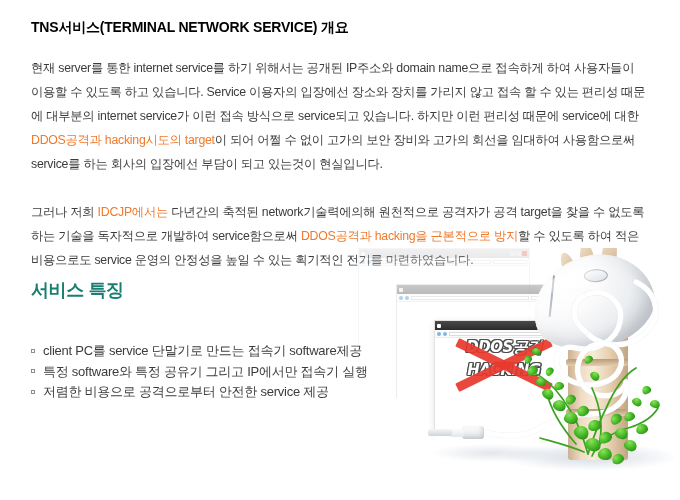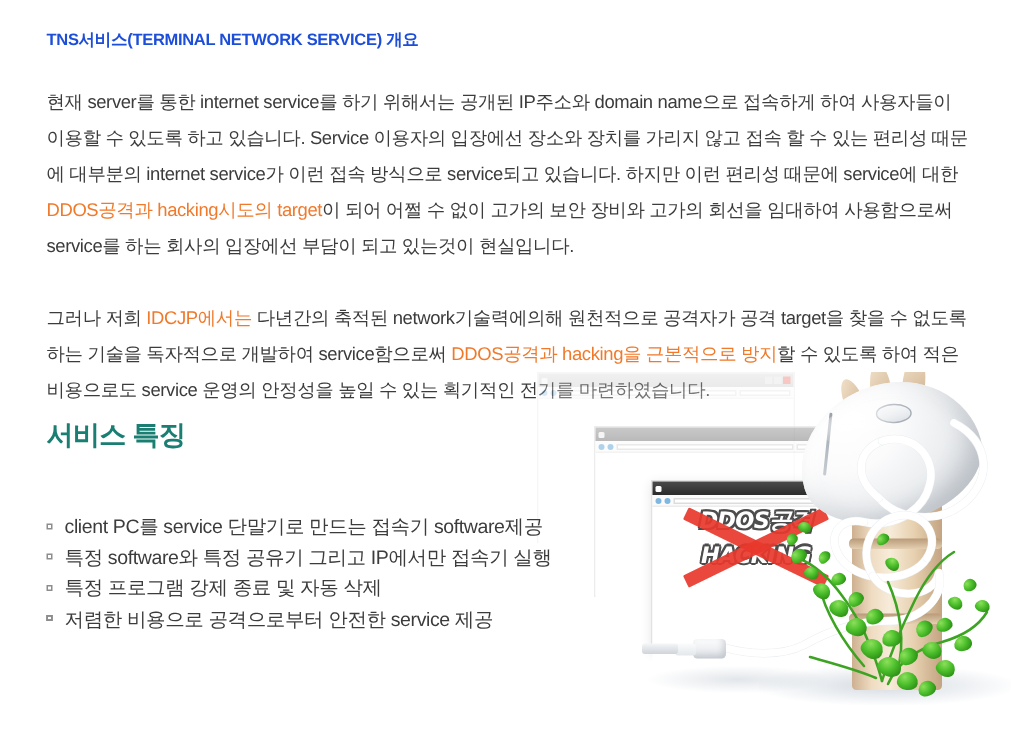--- a/index.html
+++ b/index.html
@@ -8,24 +8,24 @@
     background:#ffffff;
     font-family:"Liberation Sans","DejaVu Sans",sans-serif;
     color:#3c3c3c;
     position:relative;
   }
 
   
   #page-title {
     position:absolute;
     left:31px; top:19px;
-    font-size:11px;
+    font-size:14px;
     font-weight:bold;
     letter-spacing:-0.2px;
-    color:#1d4ed8;
+    color:#000000;
     white-space:nowrap;
   }
 
   
   #intro { position:absolute; left:31px; top:56px; width:618px; }
   .para { font-size:12.3px; line-height:24px; letter-spacing:-0.25px; }
   .para + .para { margin-top:24px; }
   .hl { color:#f1792a; }
 
   
@@ -257,21 +257,21 @@
   <p class="para">
     <span>그러나 저희 </span><span class="hl">IDCJP에서는</span><span> 다년간의 축적된 network기술력에의해 원천적으로 공격자가 공격 target을 찾을 수 없도록 하는 기술을 독자적으로 개발하여 service함으로써 </span><span class="hl">DDOS공격과 hacking을 근본적으로 방지</span><span>할 수 있도록 하여 적은 비용으로도 service 운영의 안정성을 높일 수 있는 획기적인 전기를 마련하였습니다.</span>
   </p>
 </div>
 
 <h2 id="features-heading">서비스 특징</h2>
 
 <ul id="features-list">
   <li><span class="bullet"></span><span>client PC를 service 단말기로 만드는 접속기 software제공</span></li>
   <li><span class="bullet"></span><span>특정 software와 특정 공유기 그리고 IP에서만 접속기 실행</span></li>
-  <li><span class="bullet"></span><span>특정 프로그램 강제 종료 및 자동 삭제</span></li>
+  <li><span class="bullet"></span></li>
   <li><span class="bullet"></span></li>
   <li><span class="bullet"></span></li>
   <li><span class="bullet"></span></li>
   <li><span class="bullet"></span><span>저렴한 비용으로 공격으로부터 안전한 service 제공</span></li>
 </ul>
 
 <div id="artwork">
 
   <div class="win" id="win1">
     <div class="bar">

